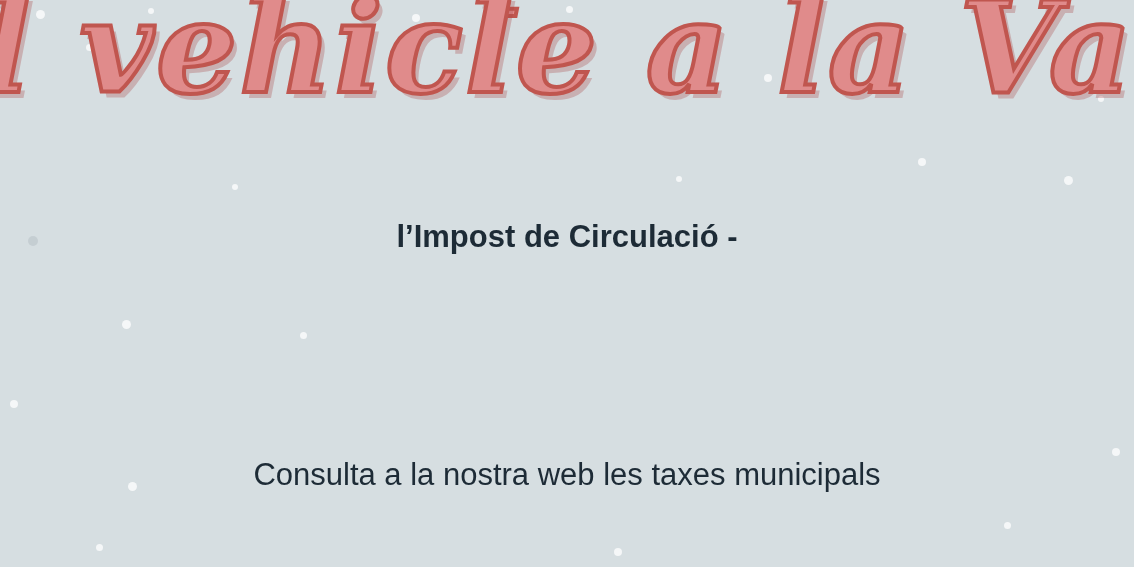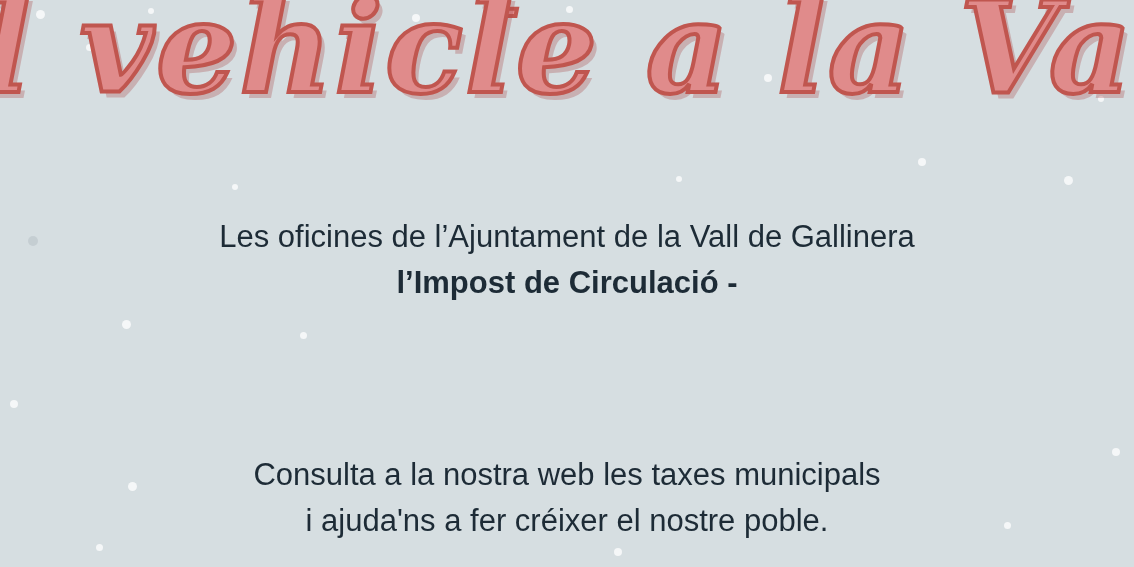--- a/index.html
+++ b/index.html
@@ -117,22 +117,20 @@
   <div class="speck" style="left:1112px;top:448px; width:8px;  height:8px;"></div>
   <div class="speck" style="left:676px; top:176px; width:6px;  height:6px;"></div>
   <div class="speck" style="left:232px; top:184px; width:6px;  height:6px;"></div>
 
   <div class="headline-wrap">
     <div class="headline-top">que</div>
     <div class="headline">el vehicle a la Vall</div>
   </div>
 
   <div class="body-text para1">
-    <span class="line">Les oficines de l’Ajuntament de la Vall de Gallinera</span>
     <span class="line b">l’Impost de Circulació -</span>
   </div>
 
   <div class="body-text para2">
     <span class="line">Consulta a la nostra web les taxes municipals</span>
-    <span class="line">i ajuda'ns a fer créixer el nostre poble.</span>
   </div>
 
 </div>
 
 </body></html>

